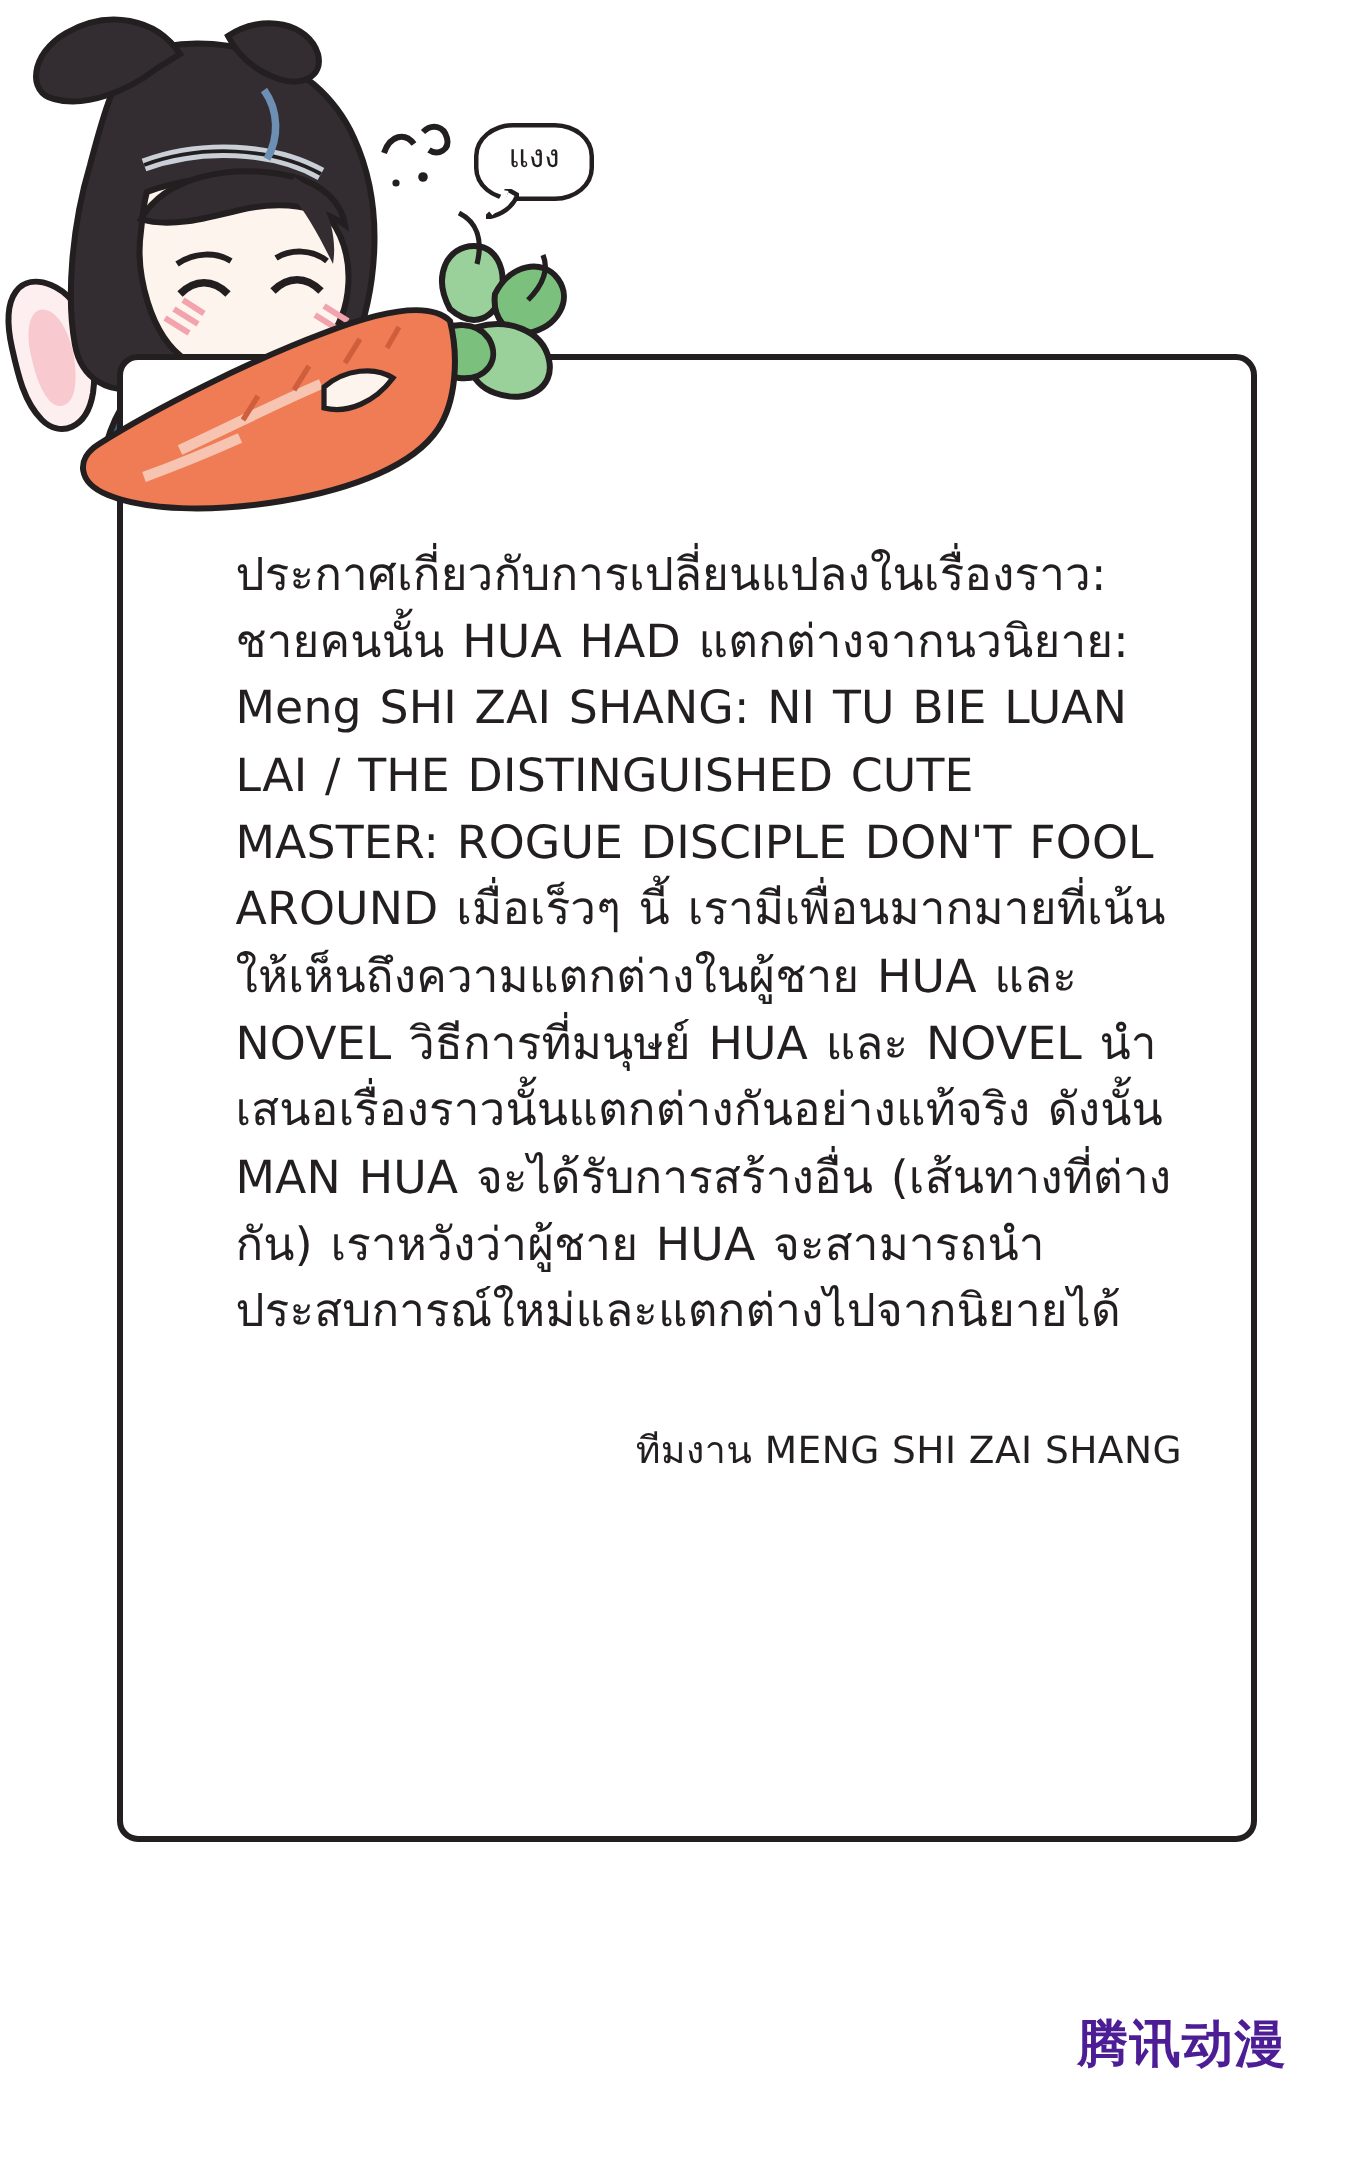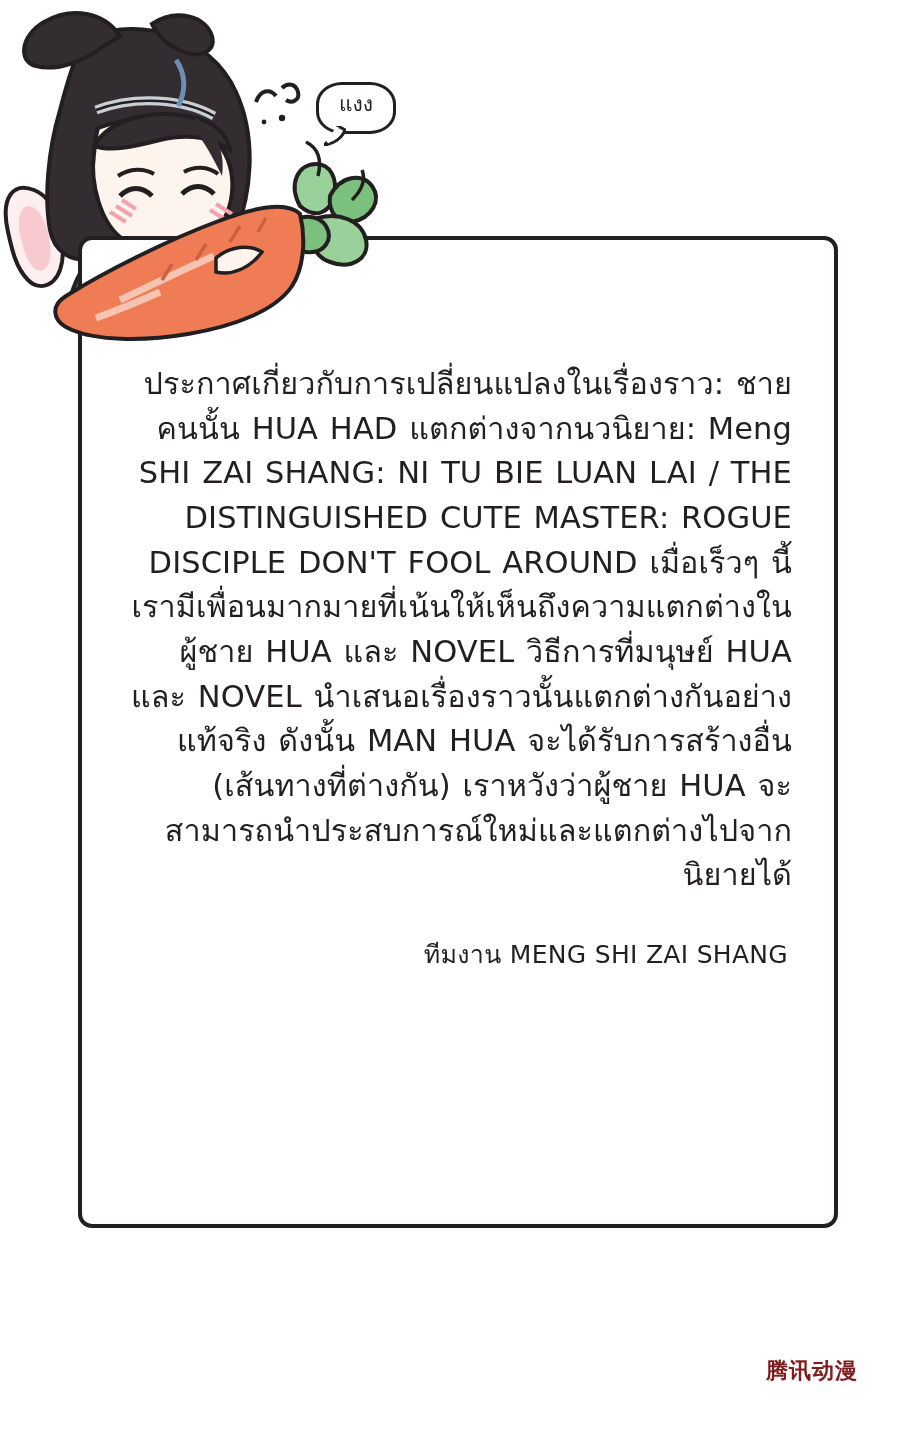--- a/index.html
+++ b/index.html
@@ -92,26 +92,27 @@
     position: absolute;
     left: 42px;
     right: 42px;
     top: 122px;
   }
   .announcement {
     font-family: "DejaVu Sans", "Liberation Sans", sans-serif;
     font-size: 30.5px;
     line-height: 1.465;
     color: #231f20;
-    text-align: right;
+    text-align: left;
     letter-spacing: 0.1px;
     word-spacing: 2px;
+    margin-left: 33px;
   }
   .signature {
-    margin-top: 36px;
+    margin-top: 48px;
     text-align: right;
     padding-right: 4px;
     font-family: "DejaVu Sans", "Liberation Sans", sans-serif;
     font-size: 25px;
     color: #231f20;
     letter-spacing: 0.3px;
   }
 
   
   .carrot-layer {
@@ -123,23 +124,23 @@
     z-index: 4;
     pointer-events: none;
   }
 
   
   .watermark {
     position: absolute;
     right: 42px;
     bottom: 66px;
     font-family: "DejaVu Sans", sans-serif;
-    font-size: 22px;
+    font-size: 34px;
     letter-spacing: 1px;
-    color: #7f1d1d;
+    color: #4c1d95;
     font-weight: bold;
     user-select: none;
   }
 </style>
 </head>
 <body>
 
 <div class="character">
   <svg width="420" height="360" viewBox="0 0 420 360">
 

